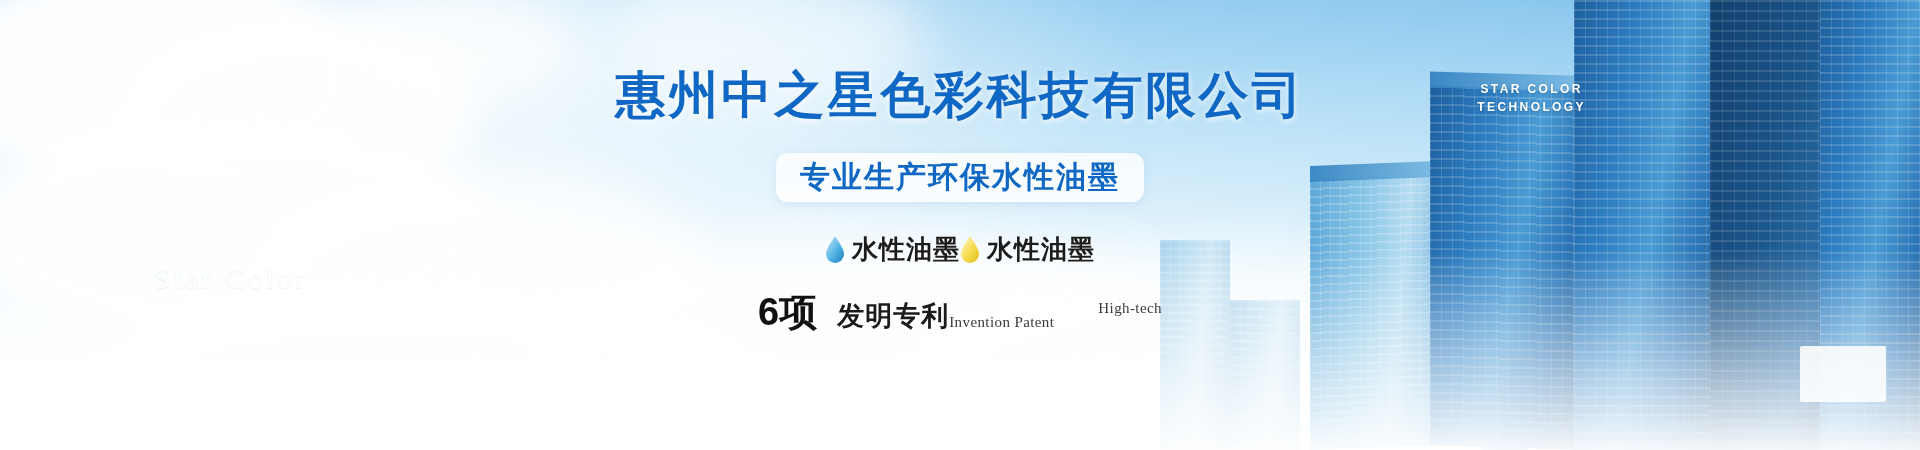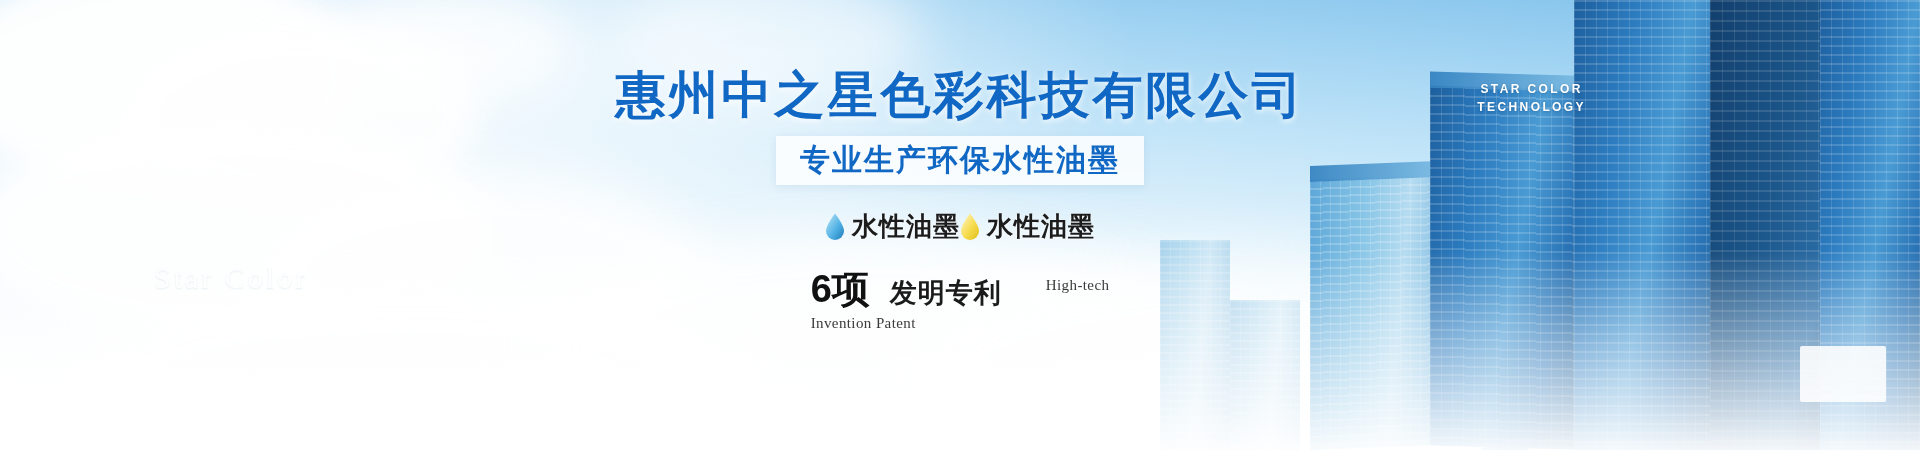--- a/index.html
+++ b/index.html
@@ -109,47 +109,47 @@
     padding-top:70px;
   }
 
   .title{
     font-size:50px;font-weight:700;color:#1068c4;
     letter-spacing:3px;line-height:1;white-space:nowrap;
     text-shadow:0 2px 6px rgba(255,255,255,.85), 0 0 1px rgba(255,255,255,.9);
   }
 
   .subtitle-pill{
-    margin-top:16px;
+    margin-top:33px;
     background:rgba(255,255,255,.82);
-    border-radius:0;
+    border-radius:12px;
     padding:7px 24px 9px;
     box-shadow:0 2px 8px rgba(130,175,205,.22);
   }
   .subtitle{
     font-size:30px;font-weight:700;color:#1068c4;letter-spacing:2px;
     line-height:1.1;white-space:nowrap;
   }
 
   .features{
-    margin-top:24px;
+    margin-top:30px;
     display:flex;align-items:center;white-space:nowrap;
   }
   .feature{display:flex;align-items:center;gap:7px;}
   .drop{width:20px;height:27px;flex:none;display:block;}
   .feature-label{
     font-size:26px;font-weight:700;color:#1c1c1c;letter-spacing:1px;
     text-shadow:0 1px 3px rgba(255,255,255,.8);
   }
 
   .badges{
     margin-top:26px;
     display:flex;align-items:flex-start;gap:44px;white-space:nowrap;
   }
-  .badge{display:flex;flex-direction:column;align-items:flex-start;}
+  .badge{display:flex;flex-direction:row;align-items:flex-end;}
   .badge-cn{display:flex;align-items:baseline;line-height:1;}
   .badge-big{
     font-size:38px;font-weight:700;color:#111;letter-spacing:0px;
   }
   .badge-small{
     font-size:27px;font-weight:600;color:#1b1b1b;letter-spacing:1px;margin-left:20px;
   }
   .badge-en{
     margin-top:7px;font-size:15px;color:#3a3a3a;letter-spacing:.4px;font-weight:400;font-family:Liberation Serif, serif;
   }

